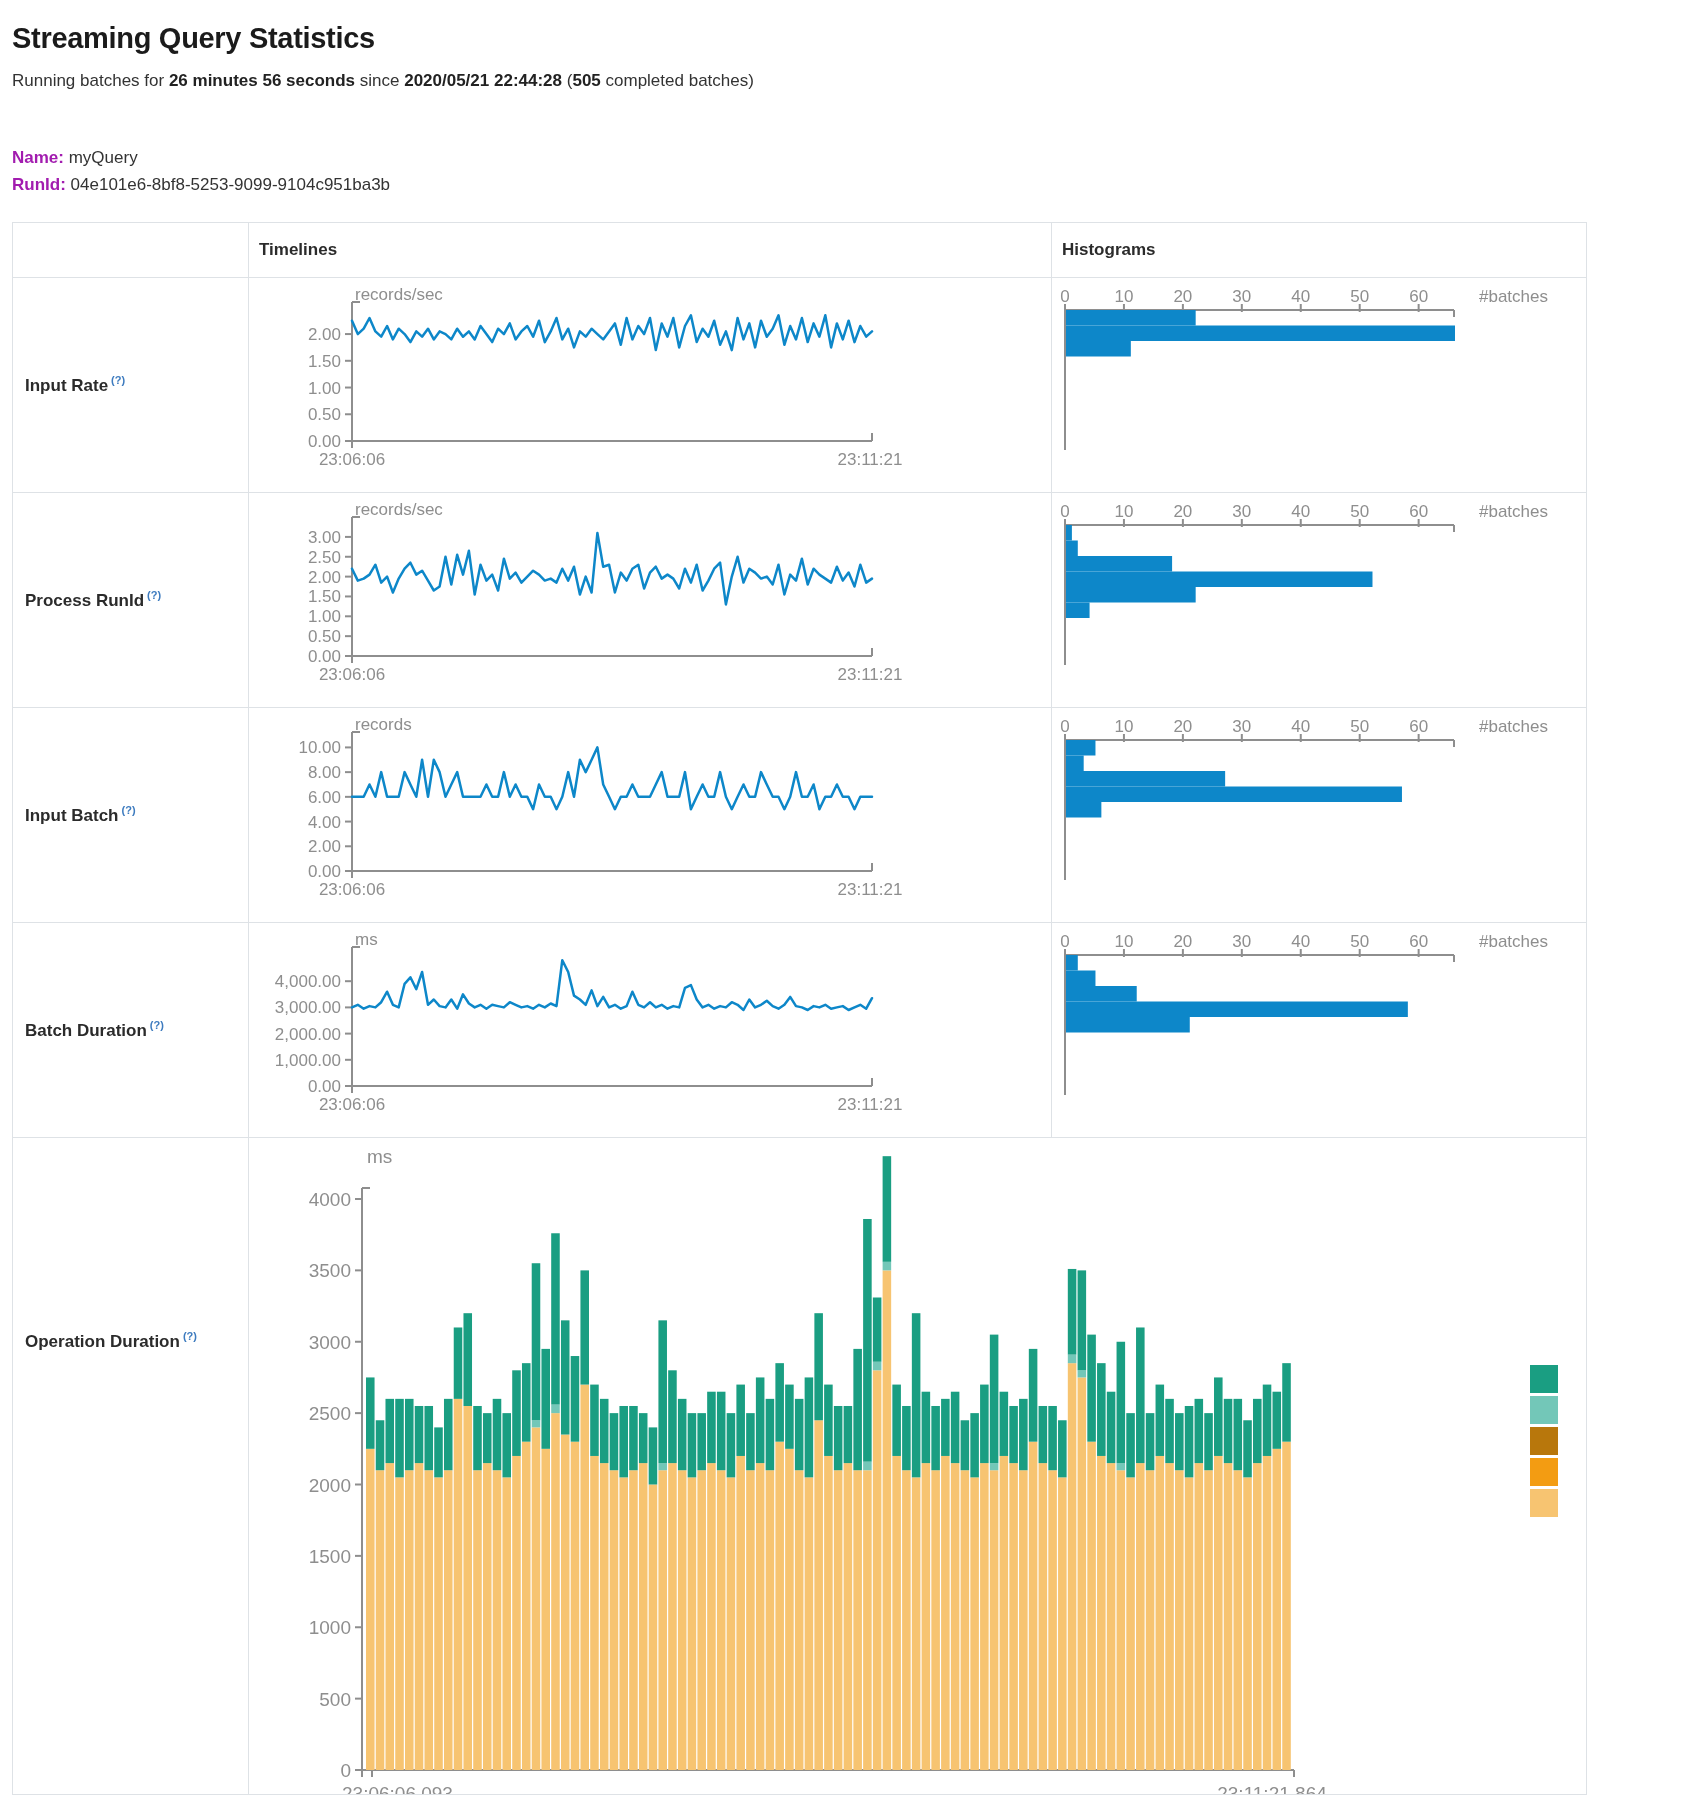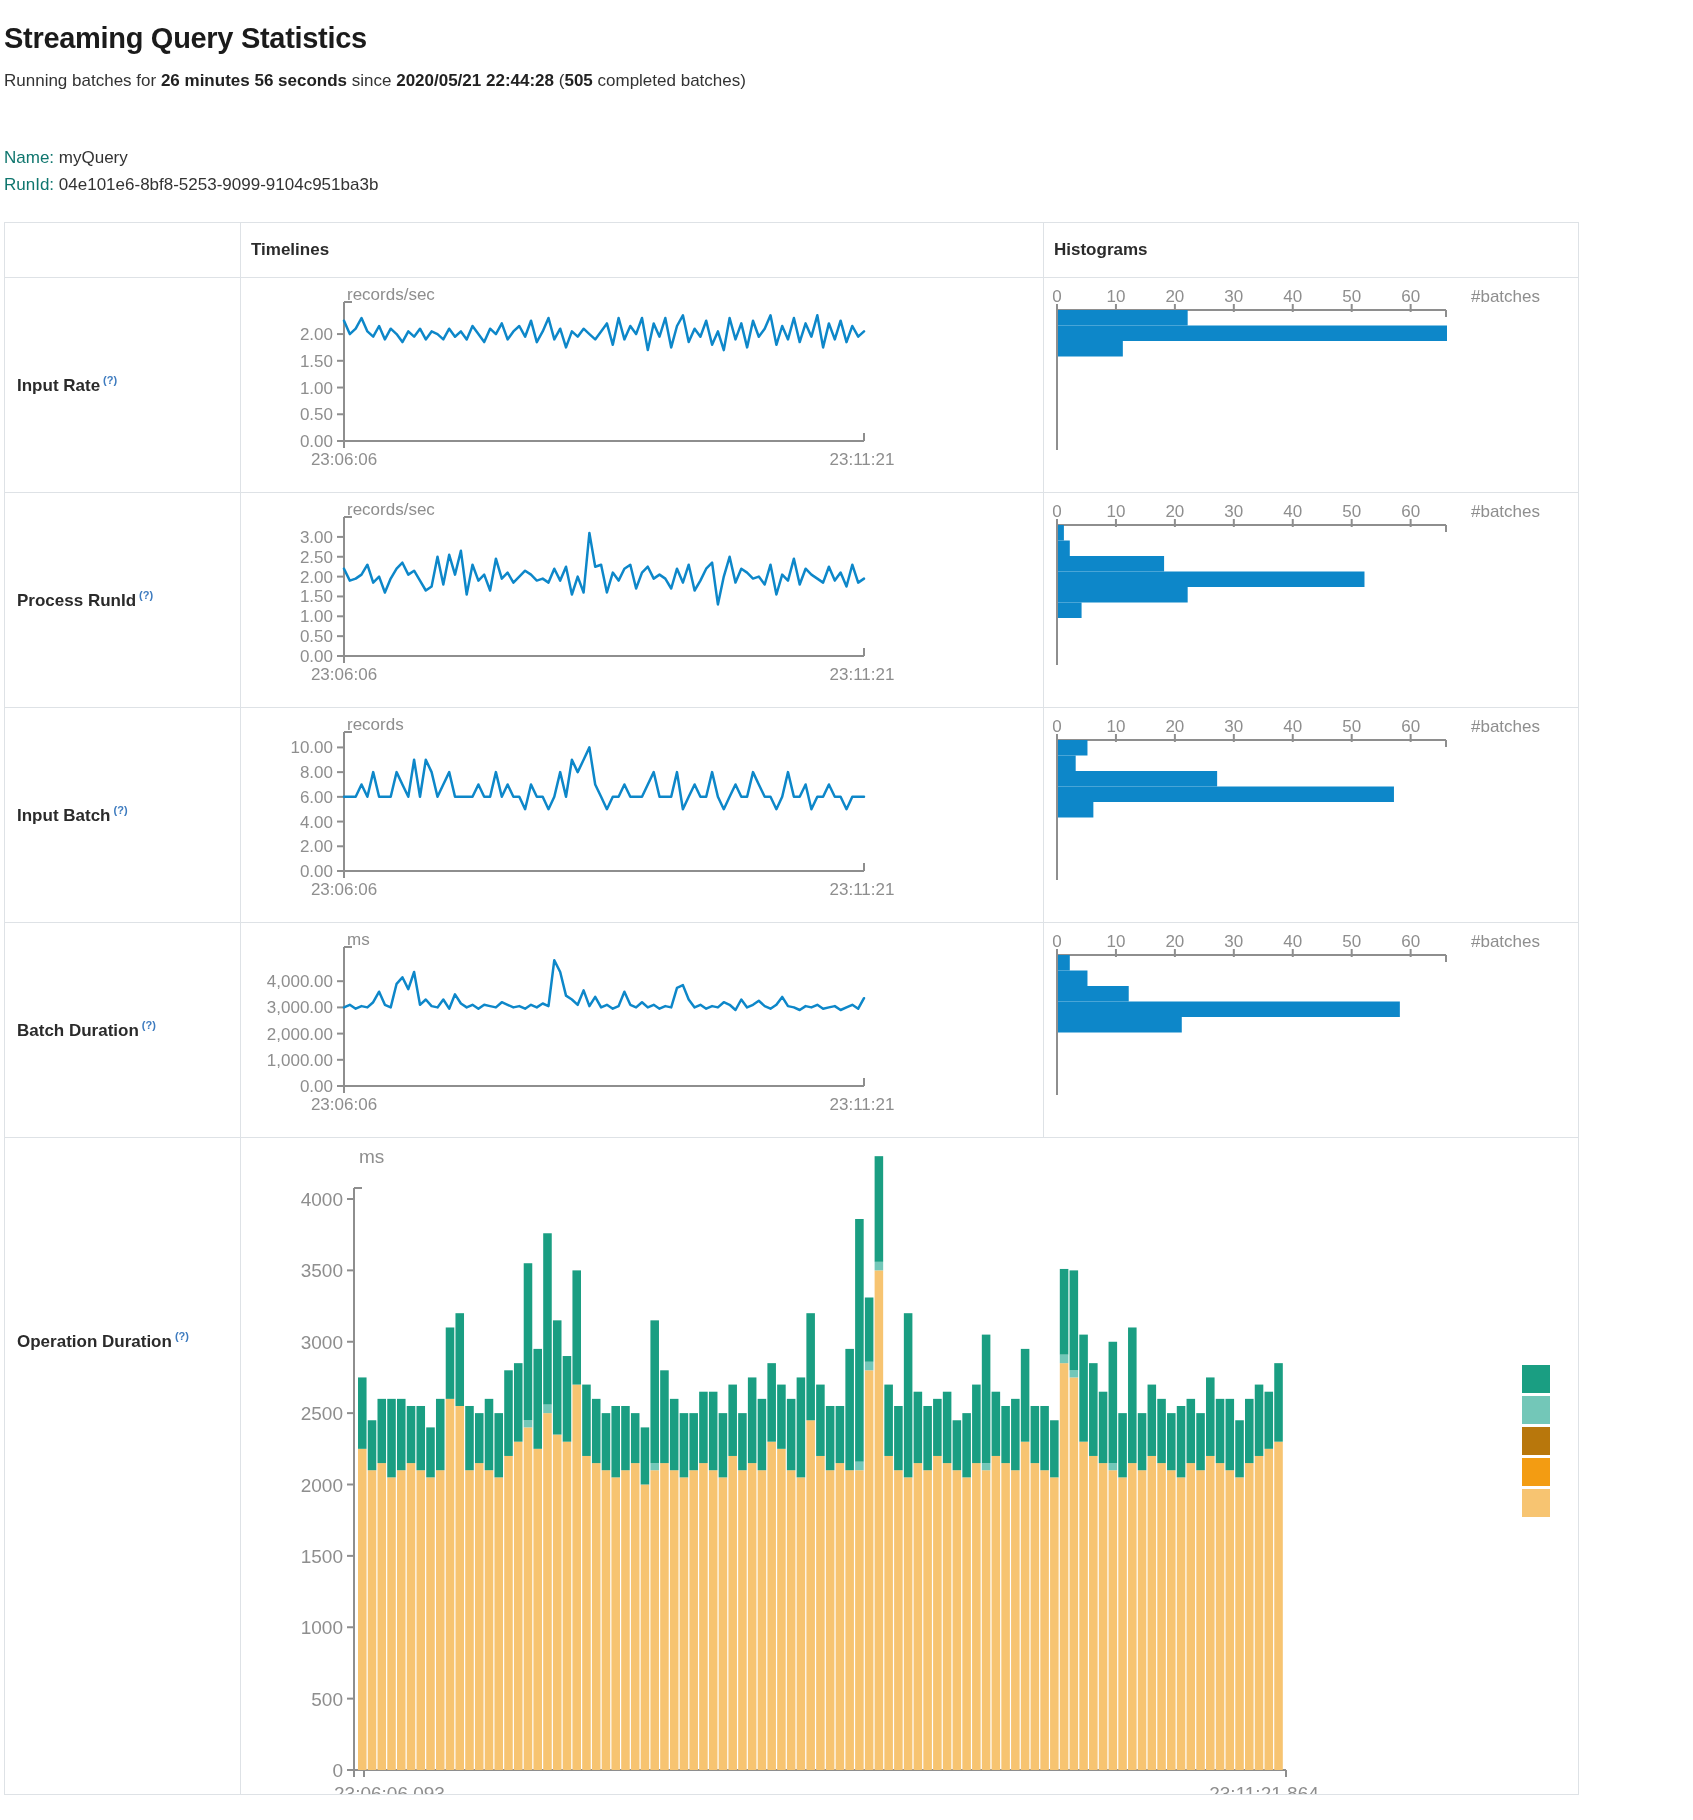--- a/index.html
+++ b/index.html
@@ -1,22 +1,22 @@
 <!DOCTYPE html>
 <html><head>
 <meta charset="utf-8">
 <style>
   html,body{margin:0;padding:0;background:#fff;}
   body{font-family:"Liberation Sans","DejaVu Sans",sans-serif;color:#333;width:1693px;}
-  .page{padding:14px 16px 0 4px;}
+  .page{padding:14px 16px 0 12px;}
   h1{font-size:29px;font-weight:700;color:#1b1b1b;margin:8px 0 16px 0;letter-spacing:-0.3px;}
   .subtitle{font-size:17px;color:#333;margin:0 0 53px 0;}
   .subtitle b{color:#222;}
   .meta{font-size:17px;line-height:27px;margin-bottom:24px;color:#333;}
-  .meta .b{font-weight:400;color:#0f766e;}
+  .meta .b{font-weight:700;color:#a21caf;}
   table.stats{border-collapse:collapse;table-layout:fixed;width:1574px;margin-bottom:24px;border-radius:28px;}
   table.stats th,table.stats td{border:1px solid #dee2e6;}
   table.stats th{text-align:left;font-size:17px;font-weight:700;color:#2b2b2b;padding:17px 10px;}
   td.cell-chart{padding:0;vertical-align:top;}
   td.row-label{padding:0 8px 0 12px;font-weight:700;font-size:17px;color:#2b2b2b;vertical-align:middle;}
   td.row-label-op{vertical-align:middle;padding-bottom:250px;}
   sup.help{color:#3d7bbf;font-size:11px;font-weight:700;margin-left:3px;}
   .chart{display:block;}
   .chart svg{display:block;}
   svg text{font-family:"Liberation Sans","DejaVu Sans",sans-serif;}

